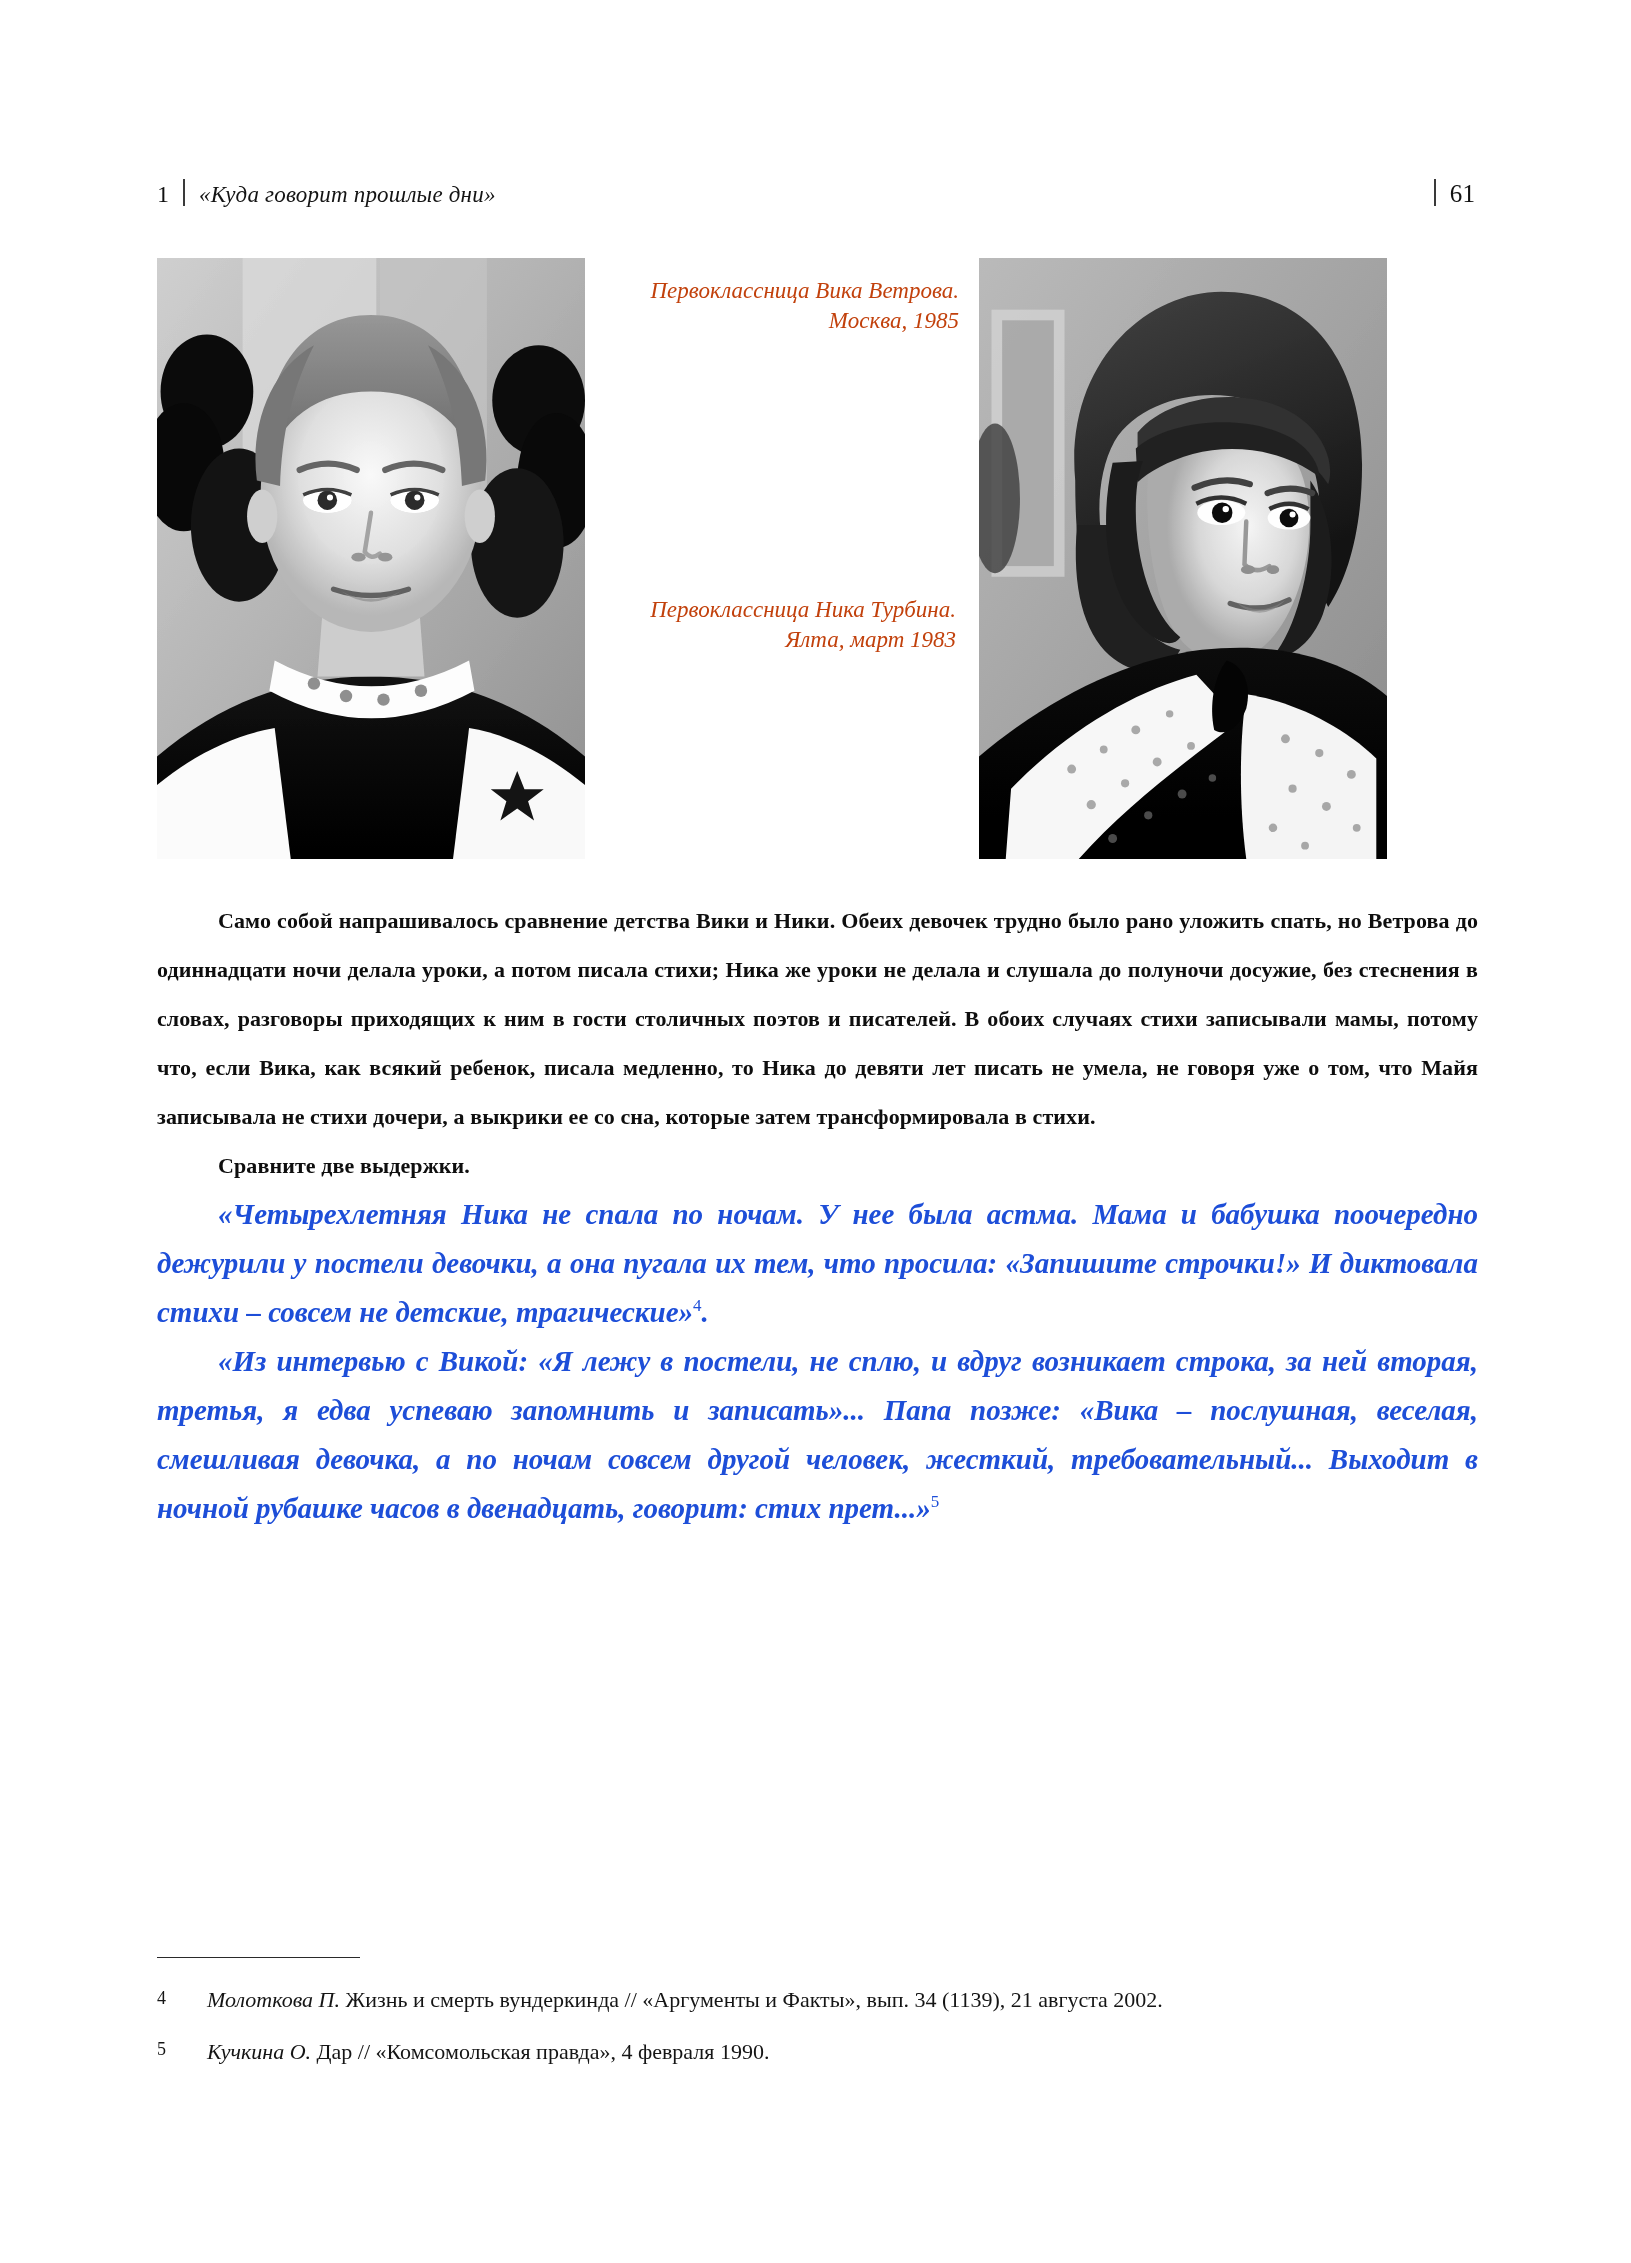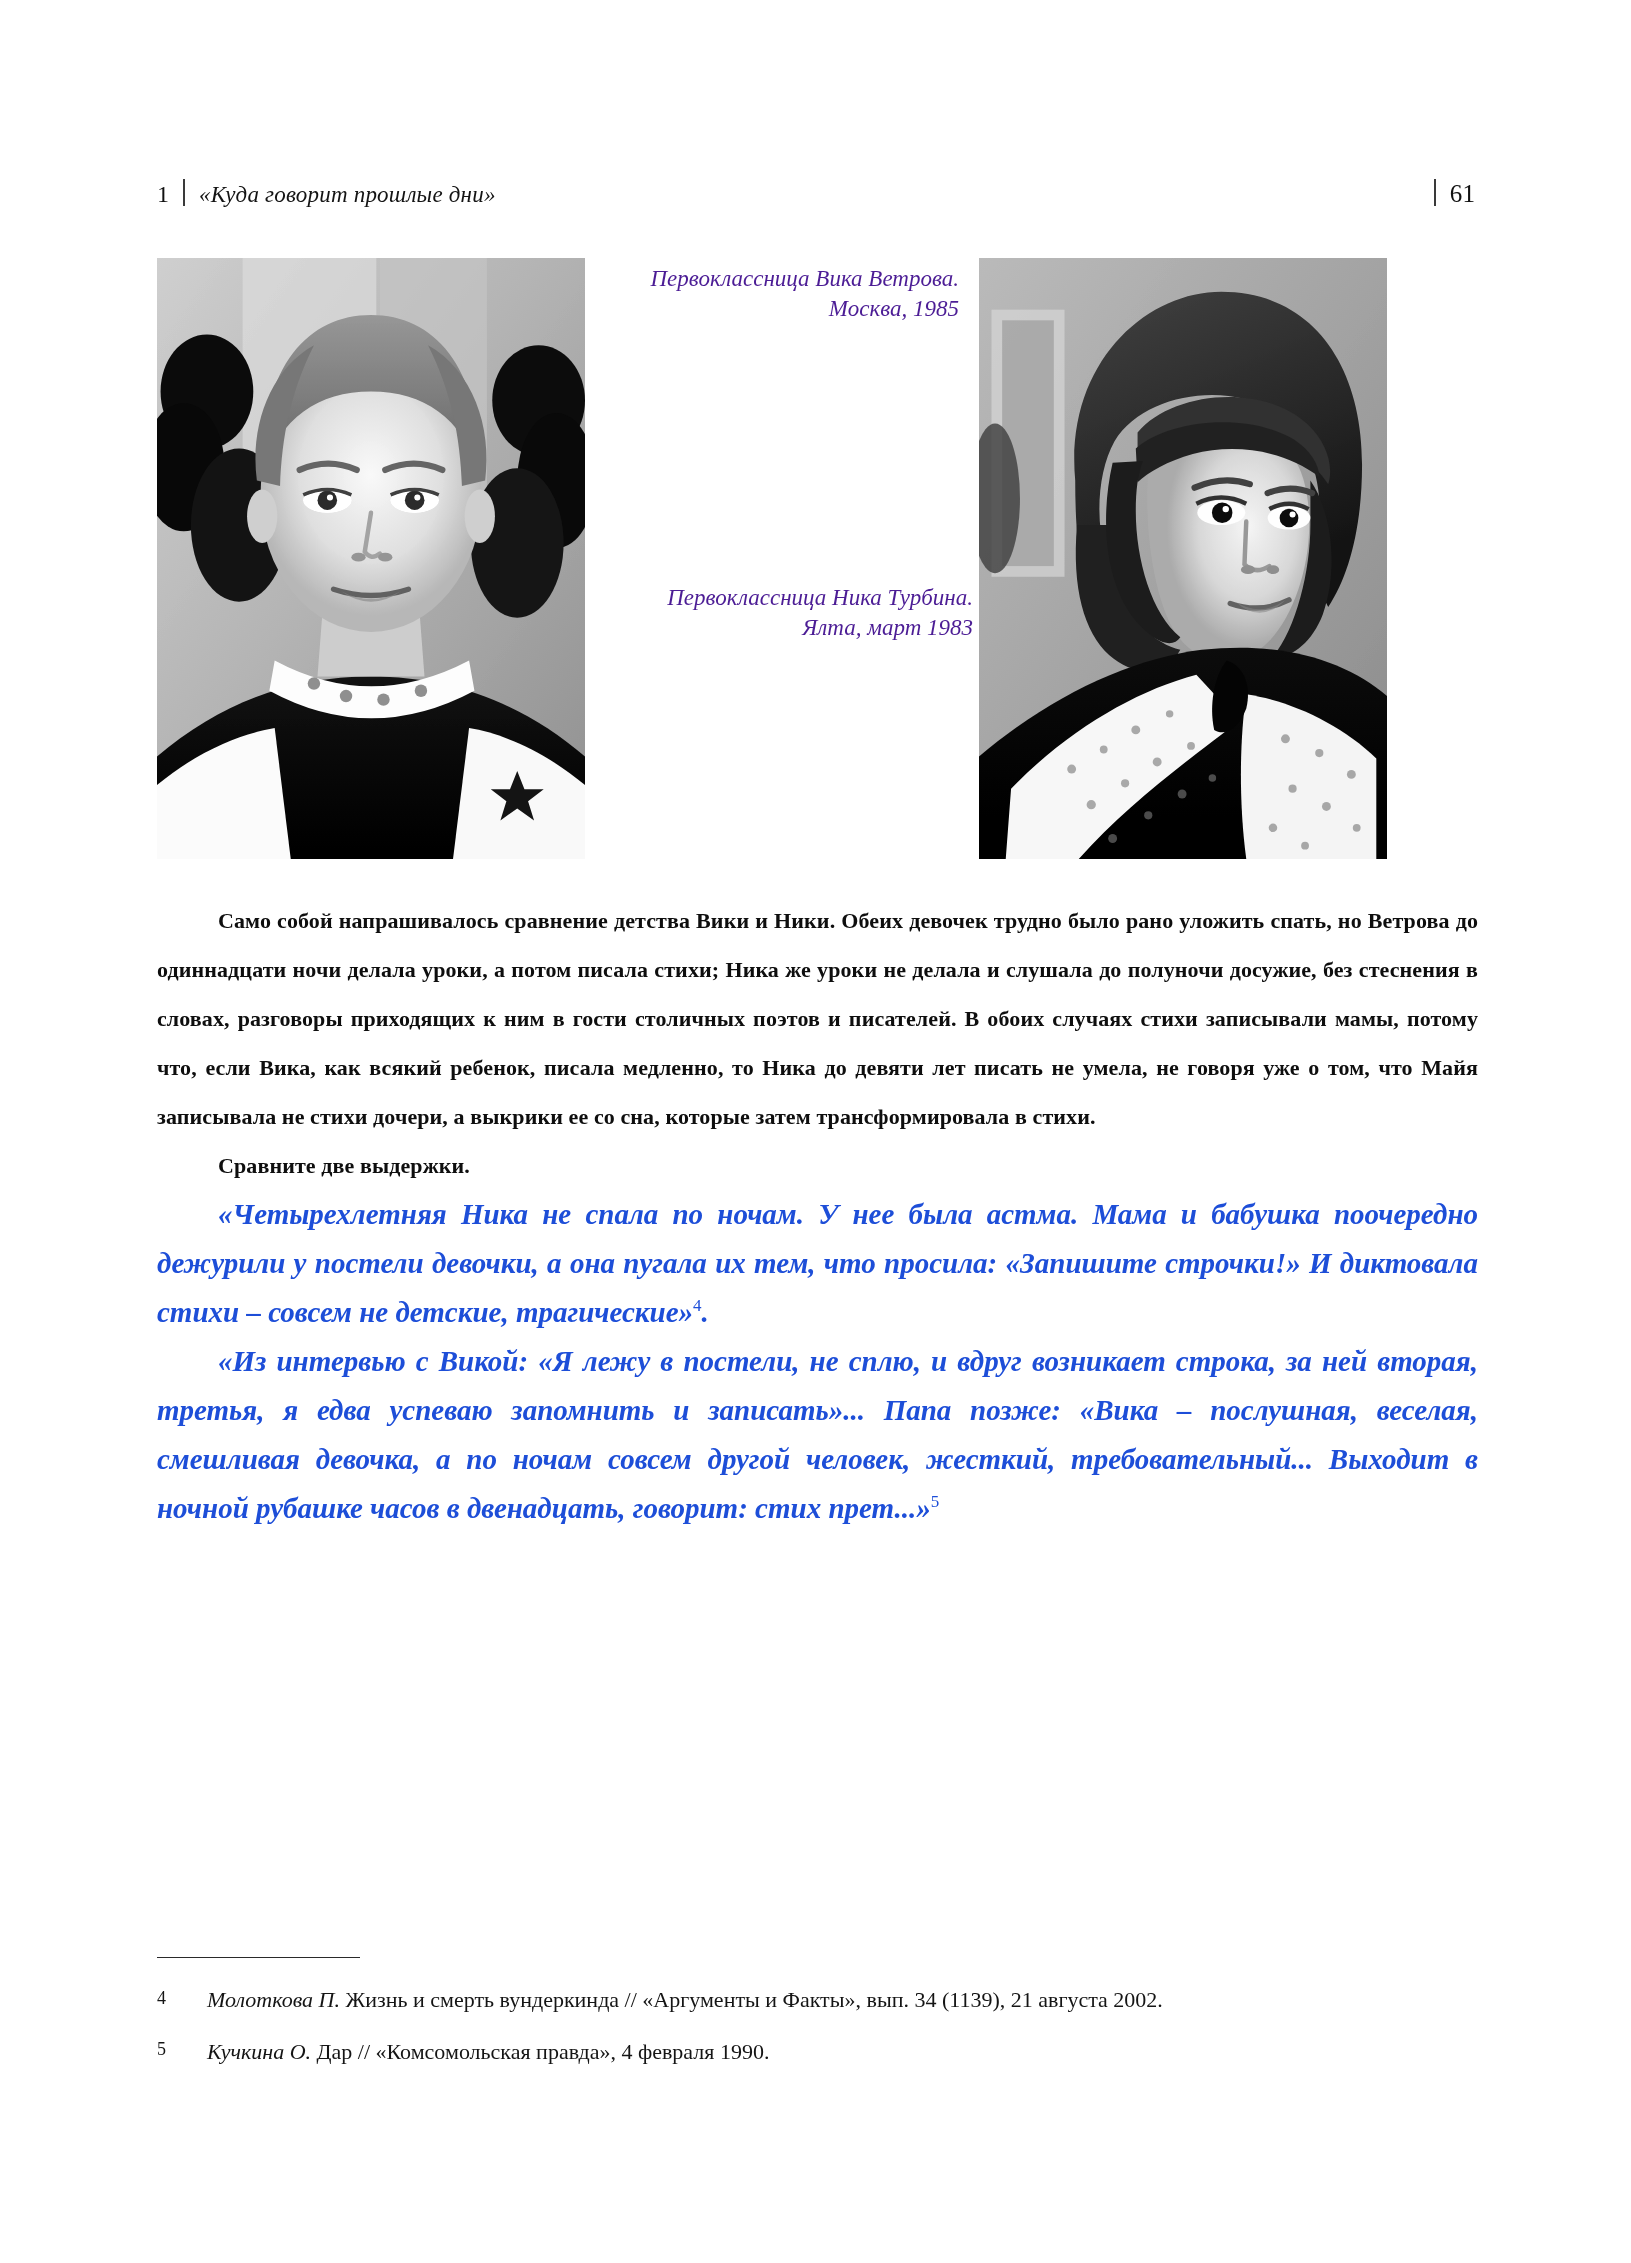--- a/index.html
+++ b/index.html
@@ -97,29 +97,30 @@
   }
   .photo svg { display: block; width: 100%; height: 100%; }
 
   
   .caption {
     position: absolute;
     font-style: italic;
     font-size: 23px;
     line-height: 1.30;
     text-align: right;
-    color: #4c1d95;
+    color: #c2410c;
+    margin-top: 12px;
   }
   .caption-1 {
     left: 463px;
     top: 6.2px;
     width: 339px;
   }
   .caption-2 {
-    left: 477px;
+    left: 460px;
     top: 325px;
     width: 339px;
     font-style: italic;
   }
 
   
   .body {
     position: absolute;
     left: 157px;
     top: 896px;

